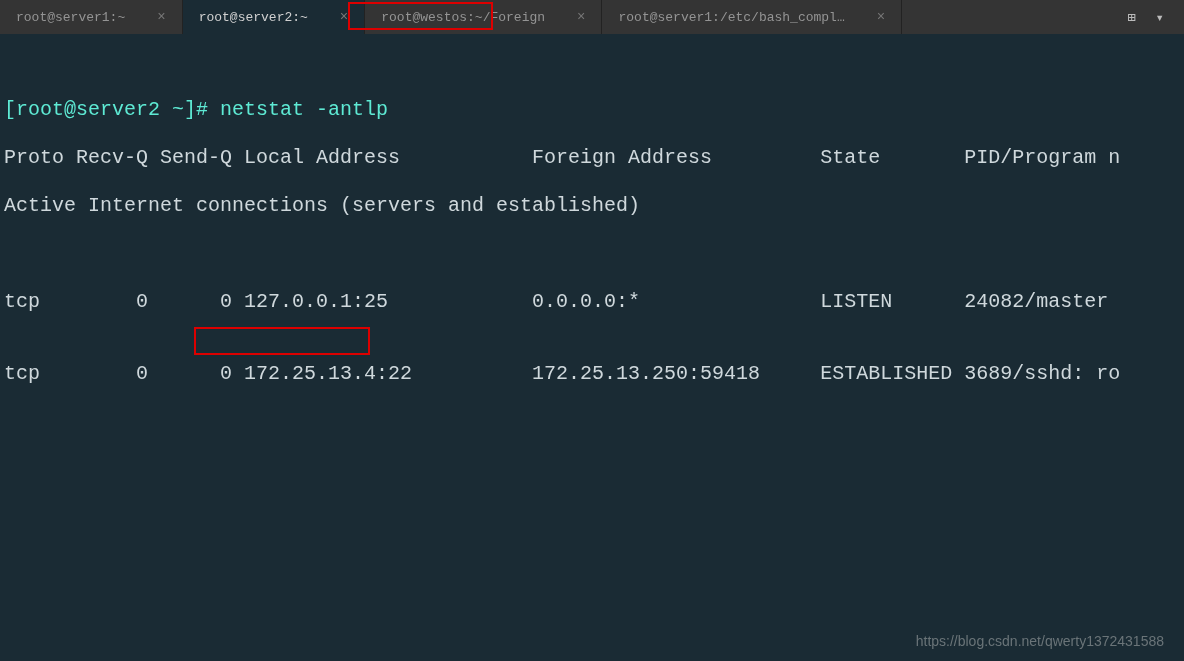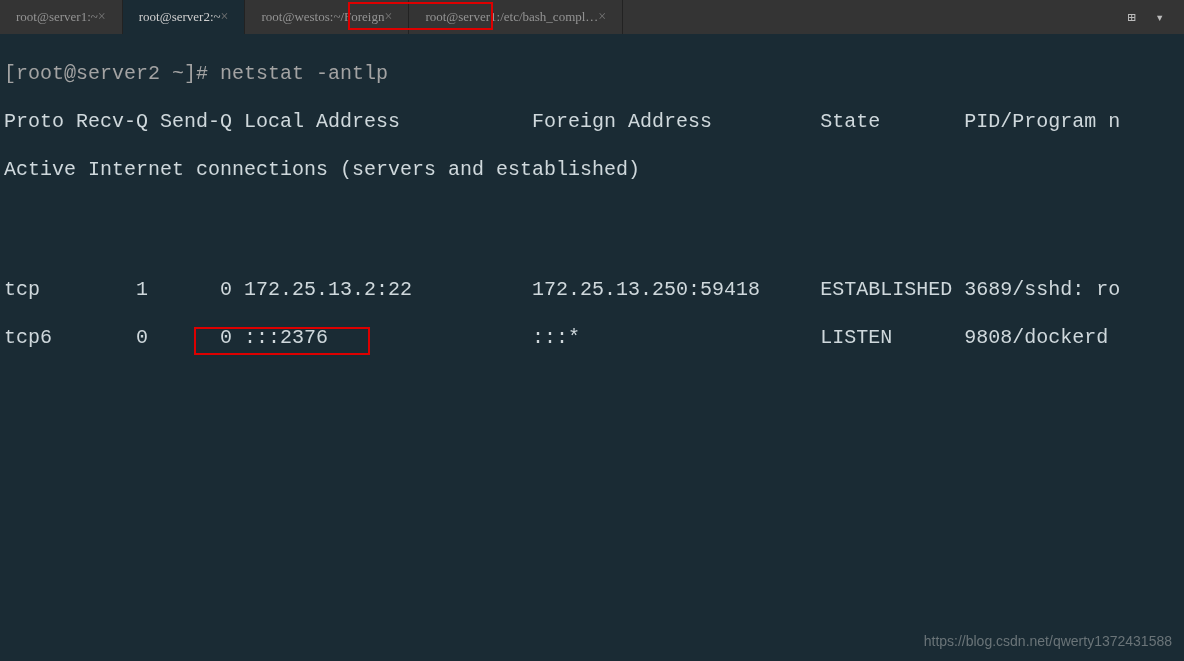--- a/index.html
+++ b/index.html
@@ -15,22 +15,23 @@
       display: flex;
       background: #343434;
       height: 34px;
       align-items: stretch;
     }
     .tab {
       display: flex;
       align-items: center;
       padding: 16px 16px;
       color: #949494;
-      font-family: Liberation Serif, serif;
+      font-family: Liberation Mono, monospace;
       font-size: 13px;
+      gap: 32px;
       border-right: 1px solid #222;
       position: relative;
     }
     .tab.active {
       background: #1a2b34;
       color: #d0d0d0;
     }
     .tab-close {
       color: #777;
       cursor: pointer;
@@ -57,34 +58,34 @@
       font-size: 14px;
     }
     .terminal {
       padding: 4px 0 0 4px;
       color: #cfd8dc;
       font-size: 20px;
       line-height: 24px;
       white-space: pre;
       font-weight: 500;
     }
-    .prompt-line { color: #a3a3a3; }
+    .prompt-line { color: #5eead4; margin-top: 36px; }
     .highlight-box {
       position: absolute;
       border: 2px solid #d00;
       left: 194px;
       top: 327px;
       width: 176px;
       height: 28px;
       pointer-events: none;
     }
     .watermark {
       position: absolute;
       bottom: 12px;
-      right: 12px;
+      right: 20px;
       color: #6a7478;
       font-family: Arial, sans-serif;
       font-size: 14px;
     }
     .row { display: block; }
   </style>
 </head>
 <body>
 
 <div class="tab-bar">
@@ -110,23 +111,23 @@
   </div>
   <div class="tab-highlight"></div>
 </div>
 
 <div class="terminal">
 <span class="row prompt-line">[root@server2 ~]# netstat -antlp</span>
 <span class="row">Proto Recv-Q Send-Q Local Address           Foreign Address         State       PID/Program n</span>
 <span class="row">Active Internet connections (servers and established)</span>
 <span class="row"></span>
 <span class="row"></span>
+<span class="row">tcp        0      0 127.0.0.1:25            0.0.0.0:*               LISTEN      24082/master</span>
 <span class="row"></span>
-<span class="row">tcp        1      0 172.25.13.2:22          172.25.13.250:59418     ESTABLISHED 3689/sshd: ro</span>
-<span class="row">tcp6       0      0 :::2376                 :::*                    LISTEN      9808/dockerd</span>
+<span class="row">tcp        0      0 172.25.13.4:22          172.25.13.250:59418     ESTABLISHED 3689/sshd: ro</span>
 <span class="row"></span>
 <span class="row"></span>
 
 <span class="row"></span>
 
 <span class="row"></span>
 
 </div>
 
 <div class="highlight-box"></div>

